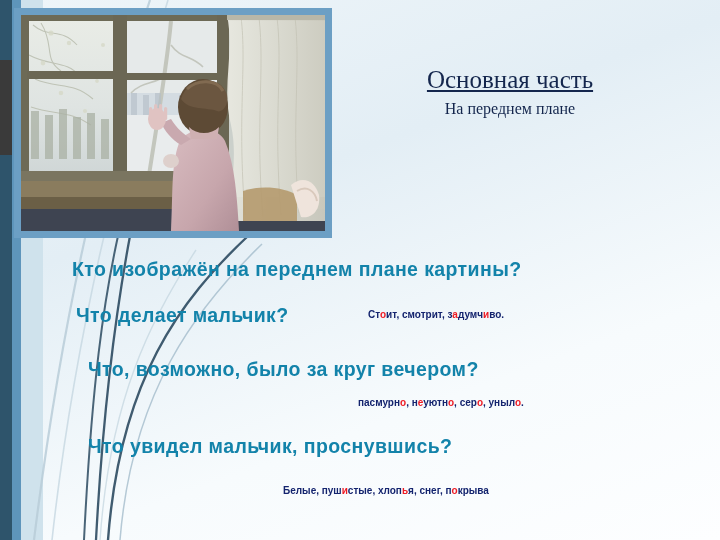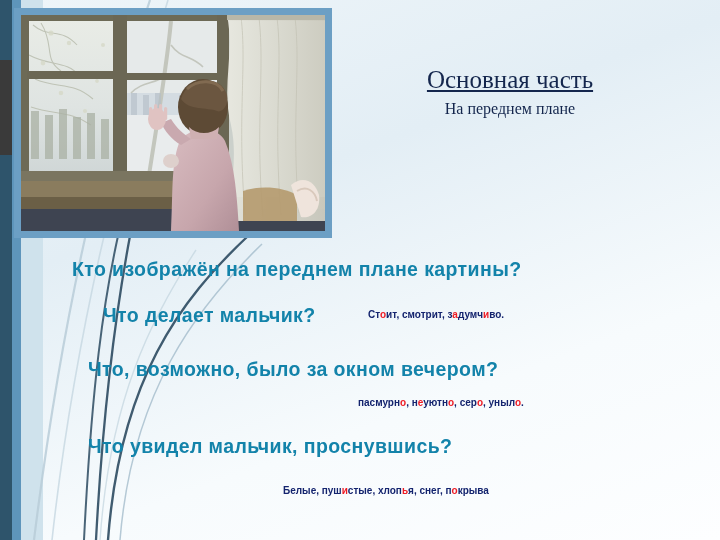--- a/index.html
+++ b/index.html
@@ -104,21 +104,21 @@
     position: absolute;
     font-family: "Liberation Sans", sans-serif;
     font-weight: bold;
     font-size: 19.5px;
     color: #1383aa;
     letter-spacing: 0.4px;
     white-space: nowrap;
     z-index: 10;
   }
   .q1 { left: 72px; top: 258px; text-align: center; }
-  .q2 { left: 103px; top: 304px; text-align: right; }
+  .q2 { left: 76px; top: 304px; text-align: right; }
   .q3 { left: 88px; top: 358px; }
   .q4 { left: 88px; top: 435px; }
 
   
   .answer {
     position: absolute;
     font-family: "Liberation Sans", sans-serif;
     font-weight: bold;
     font-size: 10px;
     color: #14246e;
@@ -274,21 +274,21 @@
     </div>
   </div>
 
   <div class="title-block">
     <div class="title-main">Основная часть</div>
     <div class="title-sub">На переднем плане</div>
   </div>
 
   <div class="question q1">Кто изображён на переднем плане картины?</div>
   <div class="question q2">Что делает мальчик?</div>
-  <div class="question q3">Что, возможно, было за окном вечером?</div>
+  <div class="question q3">Что, возможно, было за круг вечером?</div>
   <div class="question q4">Что увидел мальчик, проснувшись?</div>
 
   <div class="answer a1">
       <span class="line line1"><span>Ст</span><span class="hl">о</span><span>ит, смотрит, з</span><span class="hl">а</span><span>думч</span><span class="hl">и</span><span>во.</span></span>
     </div>
   <div class="answer a2">
       <span class="line line2"><span>пасмурн</span><span class="hl">о</span><span>, н</span><span class="hl">е</span><span>уютн</span><span class="hl">о</span><span>, сер</span><span class="hl">о</span><span>, уныл</span><span class="hl">о</span><span>.</span></span>
     </div>
   <div class="answer a3">
       <span class="line line1"><span>Белые, пуш</span><span class="hl">и</span><span>стые, хлоп</span><span class="hl">ь</span><span>я, снег, п</span><span class="hl">о</span><span>крыва</span></span>

